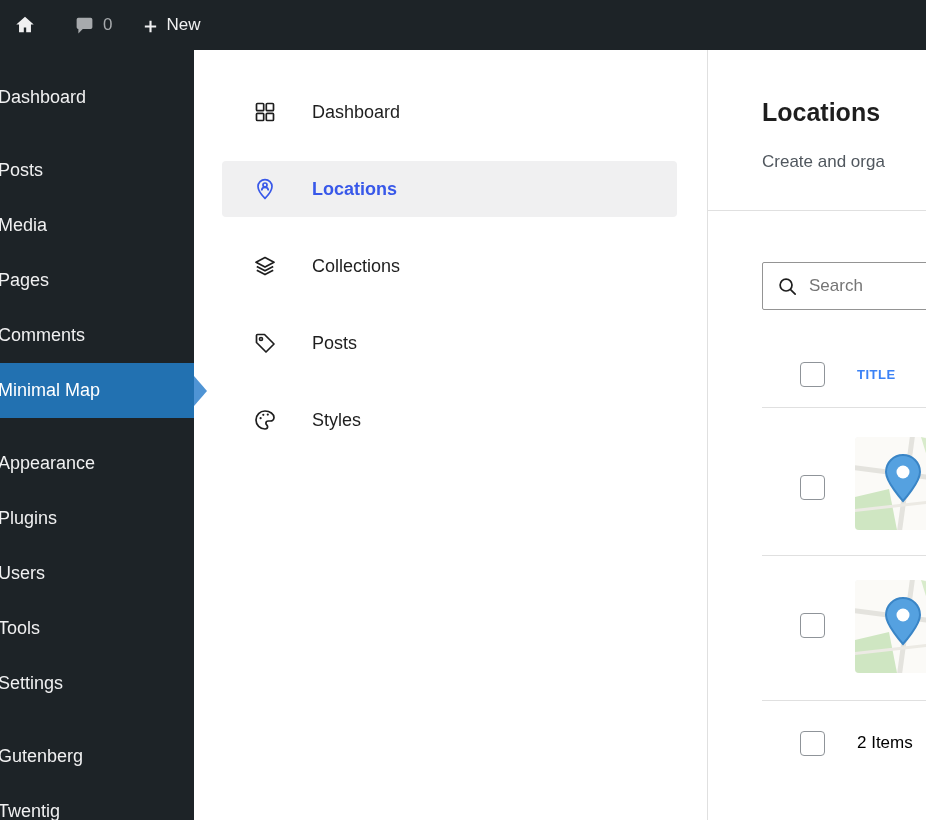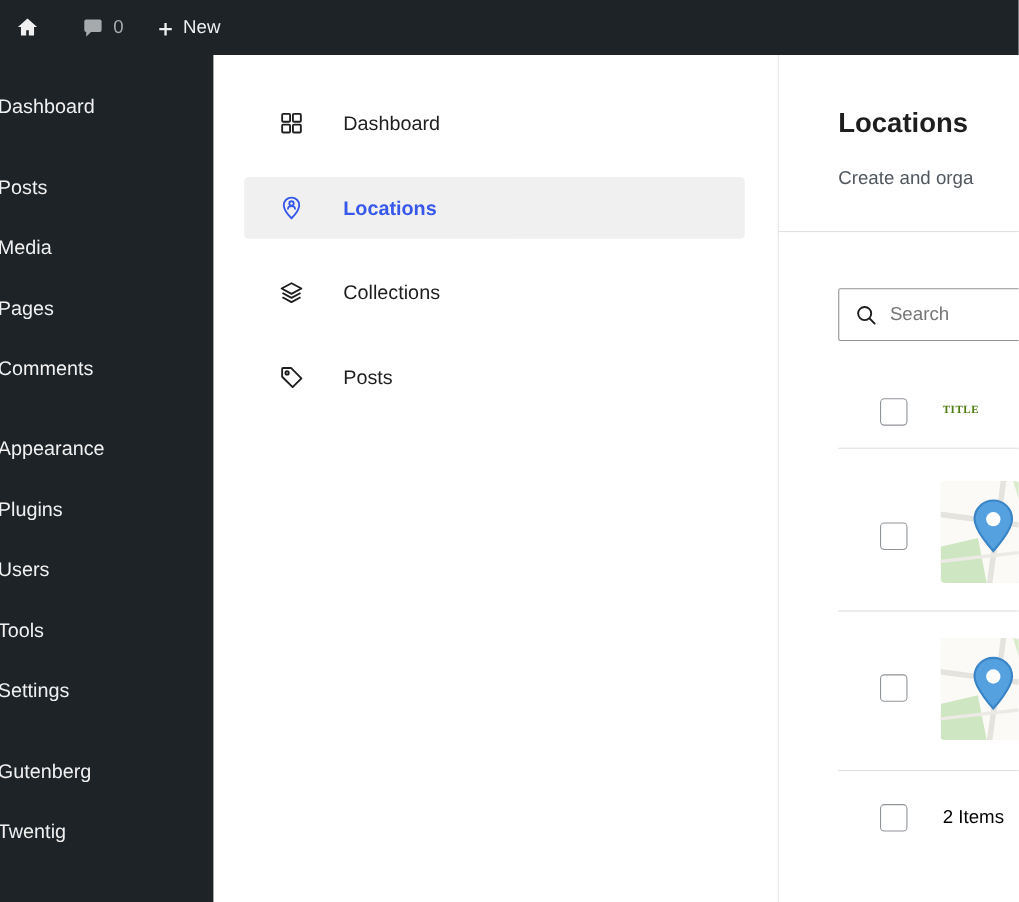--- a/index.html
+++ b/index.html
@@ -81,22 +81,22 @@
     appearance:none; -webkit-appearance:none;
     width:25px; height:25px; border:1px solid #8f9499; border-radius:4px;
     background:#fff; cursor:pointer; position:absolute; left:92px; margin:0;
   }
   .cb-header { top:312px; }
   .cb-row1 { top:425px; }
   .cb-row2 { top:563px; }
   .cb-footer { top:681px; }
 
   .col-title {
-    position:absolute; left:149px; top:317px; font-size:10px; font-weight:600;
-    letter-spacing:0.5px; color:#4d7c0f;font-family:Liberation Serif, serif;
+    position:absolute; left:149px; top:317px; font-size:13px; font-weight:600;
+    letter-spacing:0.5px; color:#3b82f6;
   }
   .thumb {
     position:absolute; left:147px; width:96px; height:93px;
     border-radius:4px; overflow:hidden; cursor:pointer;
     box-shadow:0 0 0 1px rgba(0,0,0,0.06) inset;
   }
   .thumb.t1 { top:387px; }
   .thumb.t2 { top:530px; }
   .footer-count { position:absolute; left:149px; top:683px; font-size:17px; color:#000000; }
 </style>
@@ -127,20 +127,21 @@
   </span>
 </div>
 
 <div class="wp-sidebar">
   <ul>
     <li><span class="lbl">Dashboard</span></li>
     <li class="gap"><span class="lbl">Posts</span></li>
     <li><span class="lbl">Media</span></li>
     <li><span class="lbl">Pages</span></li>
     <li><span class="lbl">Comments</span></li>
+    <li class="active"><span class="lbl">Minimal Map</span></li>
     <li class="gap"><span class="lbl">Appearance</span></li>
     <li><span class="lbl">Plugins</span></li>
     <li><span class="lbl">Users</span></li>
     <li><span class="lbl">Tools</span></li>
     <li><span class="lbl">Settings</span></li>
     <li class="gap"><span class="lbl">Gutenberg</span></li>
     <li><span class="lbl">Twentig</span></li>
   </ul>
 </div>
 
@@ -178,20 +179,31 @@
       <span class="p-label">Collections</span>
     </li>
     <li>
       <span class="p-icon">
         <svg width="24" height="24" viewBox="0 0 24 24" fill="none" stroke-width="1.7" stroke-linejoin="round">
           <path d="M3.5 11.5 V4.5 a1 1 0 0 1 1-1 h7 L21 13 l-8 8 Z"></path>
           <circle cx="8" cy="8" r="1.5"></circle>
         </svg>
       </span>
       <span class="p-label">Posts</span>
+    </li>
+    <li>
+      <span class="p-icon">
+        <svg width="24" height="24" viewBox="0 0 24 24" fill="none" stroke-width="1.7">
+          <path d="M12 3 a9 9 0 1 0 0 18 c1.6 0 2.6-1 2.6-2.2 0-.8-.4-1.4-.9-1.9 -.5-.5-.8-1-.8-1.6 0-1.3 1.1-2.3 2.5-2.3 h1.9 c2 0 3.7-1.5 3.7-3.4 C21 6 17 3 12 3 Z"></path>
+          <circle cx="7.6" cy="10.2" r="1.1" fill="currentColor" stroke="none"></circle>
+          <circle cx="10.3" cy="6.8" r="1.1" fill="currentColor" stroke="none"></circle>
+          <circle cx="14.8" cy="6.6" r="1.1" fill="currentColor" stroke="none"></circle>
+        </svg>
+      </span>
+      <span class="p-label">Styles</span>
     </li>
   </ul>
 </div>
 
 <div class="content-panel">
   <div class="page-title">Locations</div>
   <div class="page-subtitle">Create and orga</div>
   <div class="divider d1"></div>
 
   <div class="search-box">

